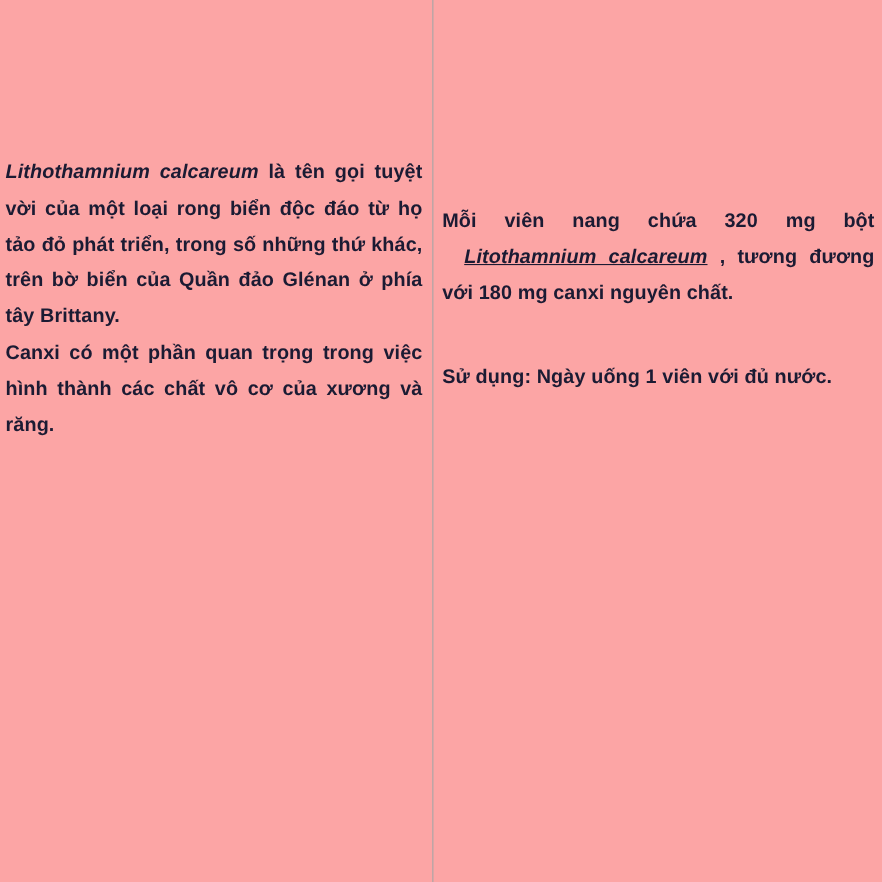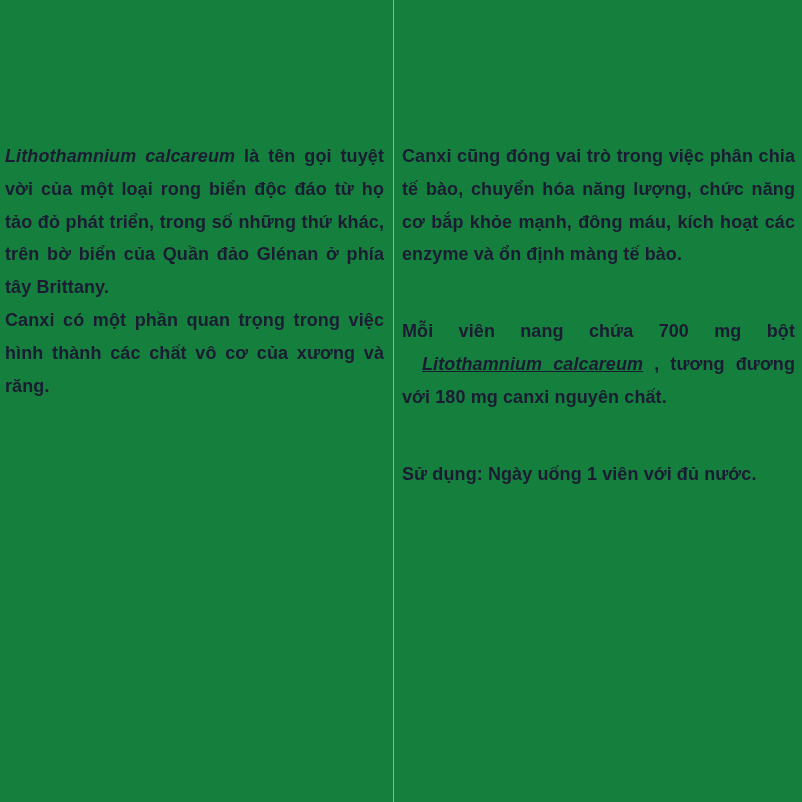--- a/index.html
+++ b/index.html
@@ -56,28 +56,27 @@
     font-style: italic;
   }
   .seg-underline {
     text-decoration: underline;
     margin-left: 20px;
   }
 </style>
 </head>
 <body>
 
-<div class="page" style="color: rgb(27, 27, 51); background: #15803d;">
+<div class="page" style="color: rgb(27, 27, 51); background: #fca5a5;">
   <div class="columns">
     <div class="column left">
         <p class="para"><span class="seg-italic ">Lithothamnium calcareum</span><span class=""> là tên gọi tuyệt vời của một loại rong biển độc đáo từ họ tảo đỏ phát triển, trong số những thứ khác, trên bờ biển của Quần đảo Glénan ở phía tây Brittany.</span></p>
         <p class="para"><span class="">Canxi có một phần quan trọng trong việc hình thành các chất vô cơ của xương và răng.</span></p>
       </div>
     <div class="divider" style="background: rgb(166, 166, 166);"></div>
     <div class="column right">
-        <p class="para"><span class="">Canxi cũng đóng vai trò trong việc phân chia tế bào, chuyển hóa năng lượng, chức năng cơ bắp khỏe mạnh, đông máu, kích hoạt các enzyme và ổn định màng tế bào.</span></p>
         <p class="para empty"><span class=""></span></p>
-        <p class="para"><span class="">Mỗi viên nang chứa 700 mg bột </span><span class="seg-italic seg-underline">Litothamnium calcareum</span><span class=""> , tương đương với 180 mg canxi nguyên chất.</span></p>
+        <p class="para"><span class="">Mỗi viên nang chứa 320 mg bột </span><span class="seg-italic seg-underline">Litothamnium calcareum</span><span class=""> , tương đương với 180 mg canxi nguyên chất.</span></p>
         <p class="para empty"><span class=""></span></p>
         <p class="para"><span class="">Sử dụng: Ngày uống 1 viên với đủ nước.</span></p>
       </div>
   </div>
 </div>
 
 </body></html>

